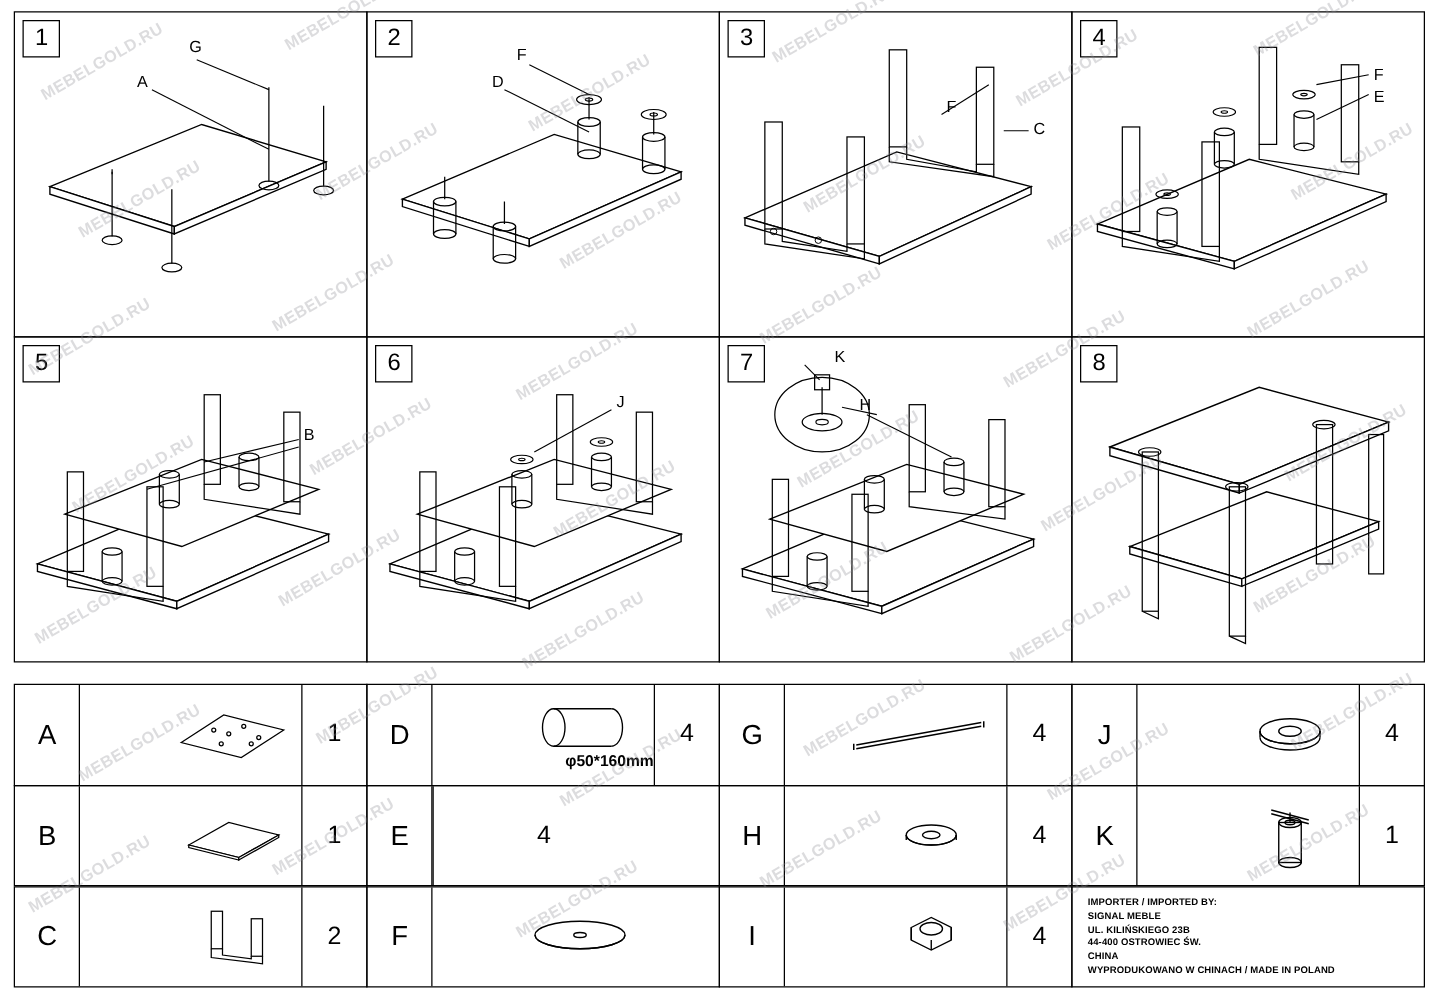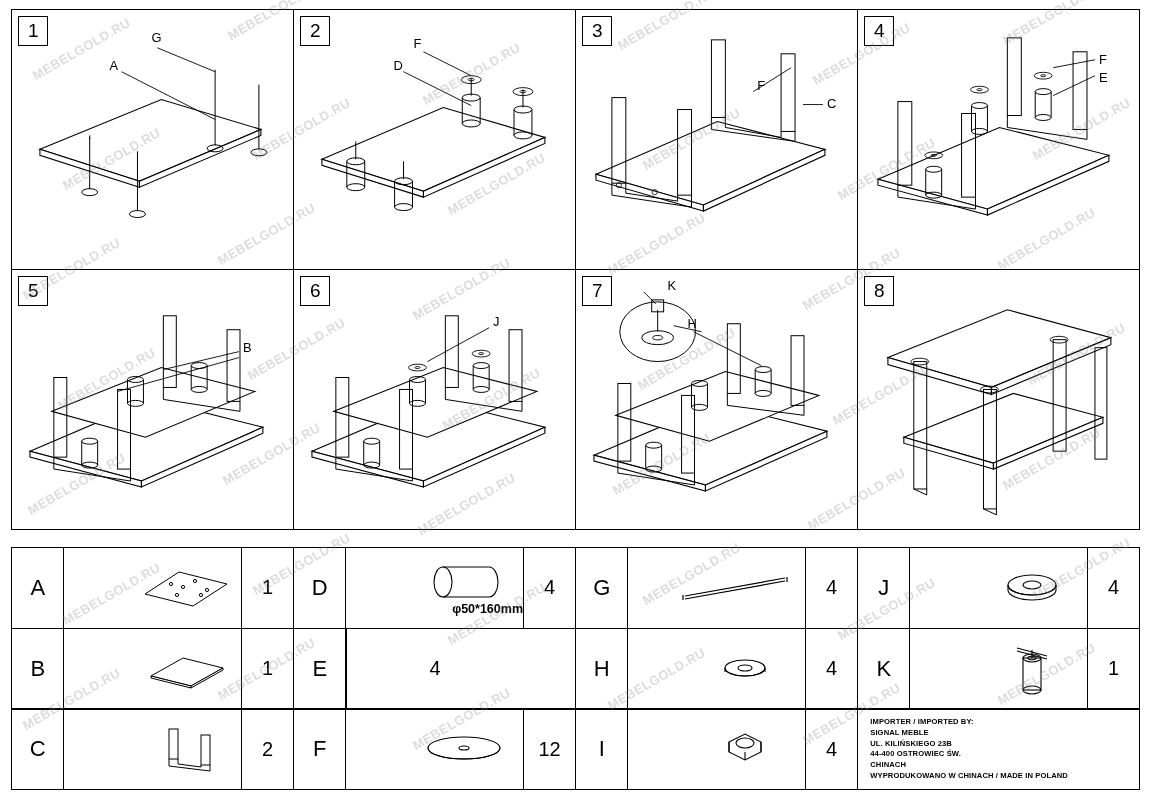--- a/index.html
+++ b/index.html
@@ -552,21 +552,20 @@
       </div>
       <div class="part-cell">
         <div class="part-letter">F</div>
         <div class="part-pic">
           <svg width="118" height="46" viewBox="0 0 118 46" fill="none" stroke="#000" stroke-width="1.1">
             <ellipse cx="59" cy="22" rx="36" ry="11"></ellipse>
             <path d="M23 22 A36 11 0 0 0 95 22"></path>
             <ellipse cx="59" cy="22" rx="5" ry="2"></ellipse>
           </svg>
         </div>
-        <div class="part-qty">12</div>
       </div>
     </div>
 
     <div class="parts-col">
       <div class="part-cell">
         <div class="part-letter">G</div>
         <div class="part-pic">
           <svg width="140" height="44" viewBox="0 0 140 44" fill="none" stroke="#000" stroke-width="1.2">
             <line x1="20" y1="30" x2="120" y2="12"></line>
             <line x1="20" y1="33" x2="120" y2="15"></line>
@@ -633,21 +632,21 @@
           </svg>
         </div>
         <div class="part-qty">1</div>
       </div>
       <div class="importer-cell">
         <div class="importer-text">
           <div>IMPORTER / IMPORTED BY:</div>
           <div>SIGNAL MEBLE</div>
           <div>UL. KILIŃSKIEGO 23B</div>
           <div>44-400 OSTROWIEC ŚW.</div>
-          <div>CHINACH</div>
+          <div>CHINA</div>
           <div>WYPRODUKOWANO W CHINACH / MADE IN POLAND</div>
         </div>
       </div>
     </div>
   </div>
 
   <div class="wm-layer" id="wm-layer">
       <div class="wm" style="left: 30px; top: 70px;">MEBELGOLD.RU</div>
       <div class="wm" style="left: 225px; top: 30px;">MEBELGOLD.RU</div>
       <div class="wm" style="left: 420px; top: 95px;">MEBELGOLD.RU</div>

